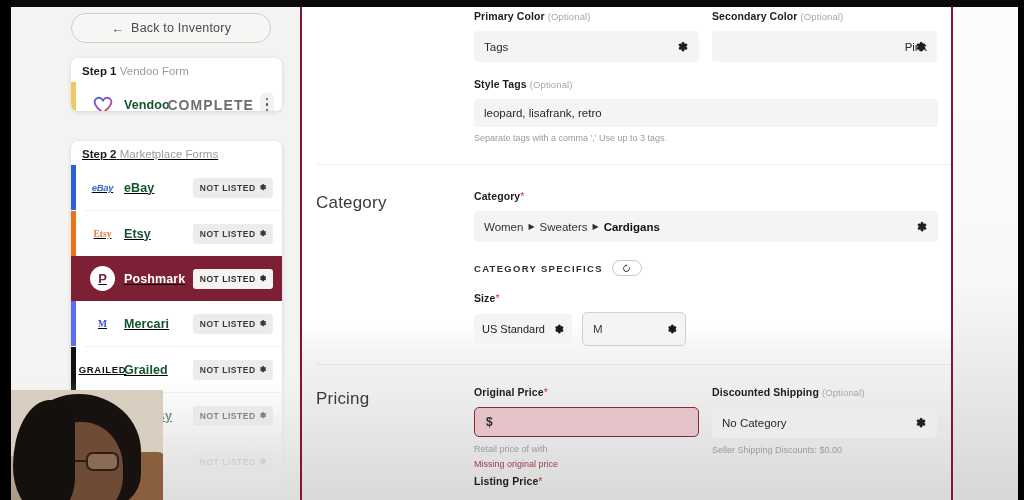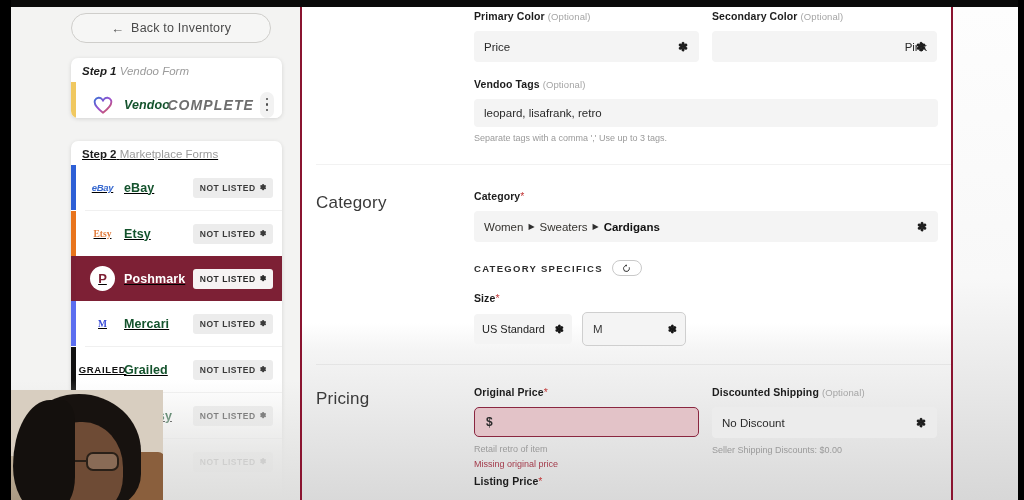--- a/index.html
+++ b/index.html
@@ -44,21 +44,21 @@
   .back-arrow { font-size:13px; color:#555; line-height:1; }
 
   .card {
     position:absolute; left:60px;
     width:211px;
     background:#ffffff;
     border-radius:7px;
     box-shadow:0 1px 4px rgba(0,0,0,.13);
     overflow:hidden;
   }
-  .card-step1 { top:51px; height:60px;font-style:italic; }
+  .card-step1 { top:51px; height:53px; }
   .card-step2 { top:134px; height:360px;text-decoration:underline; }
 
   .step-head {
     padding:7px 0 5px 11px;
     font-size:11.5px;
     color:#9b9b9b;
     white-space:nowrap;
   }
   .step-head b { color:#1d1d1d; font-weight:bold; }
 
@@ -441,39 +441,39 @@
   <div class="main-outer-right"></div>
   <div class="main-pane">
     <div class="content">
 
       <div style="position:absolute;left:172px;top:3px;">
         <div class="fld-label">
           <span>Primary Color</span>
           <span class="opt">(Optional)</span>
         </div>
         <div class="select" style="width:225px;margin-top:9px;">
-          <span>Price</span>
+          <span>Tags</span>
           <span class="chev-big">✽</span>
         </div>
       </div>
 
       <div style="position:absolute;left:410px;top:3px;">
         <div class="fld-label">
           <span>Secondary Color</span>
           <span class="opt">(Optional)</span>
         </div>
         <div class="select" style="width:225px;margin-top:9px;justify-content:flex-end;">
           <span>Pink</span>
           <span class="chev-big">✽</span>
         </div>
       </div>
 
       <div style="position:absolute;left:172px;top:71px;width:464px;">
         <div class="fld-label">
-          <span>Vendoo Tags</span>
+          <span>Style Tags</span>
           <span class="opt">(Optional)</span>
         </div>
         <div class="textin" style="width:464px;margin-top:9px;">
           <span>leopard, lisafrank, retro</span>
         </div>
         <div class="helper" style="margin-top:6px;">Separate tags with a comma ',' Use up to 3 tags.</div>
       </div>
 
       <div class="divider-soft" style="top:157px;"></div>
 
@@ -524,31 +524,31 @@
       <div class="sec-title" style="position:absolute;left:14px;top:382px;">Pricing</div>
 
       <div style="position:absolute;left:172px;top:379px;">
         <div class="fld-label">
           <span>Original Price</span><span class="req">*</span>
         </div>
         <div class="price-err" style="width:225px;margin-top:9px;">
           <span>$</span>
           <span style="margin-left:3px;font-weight:normal;"></span>
         </div>
-        <div class="helper" style="margin-top:7px;">Retail retro of item</div>
+        <div class="helper" style="margin-top:7px;">Retail price of with</div>
         <div class="err-text" style="margin-top:5px;">Missing original price</div>
       </div>
 
       <div style="position:absolute;left:410px;top:379px;">
         <div class="fld-label">
           <span>Discounted Shipping</span>
           <span class="opt">(Optional)</span>
         </div>
         <div class="select" style="width:225px;margin-top:9px;background:#ececec;">
-          <span>No Discount</span>
+          <span>No Category</span>
           <span class="chev-big">✽</span>
         </div>
         <div class="helper" style="margin-top:7px;">Seller Shipping Discounts: $0.00</div>
       </div>
 
       <div class="fld-label" style="position:absolute;left:172px;top:468px;">
         <span>Listing Price</span><span class="req">*</span>
       </div>
 
     </div>

